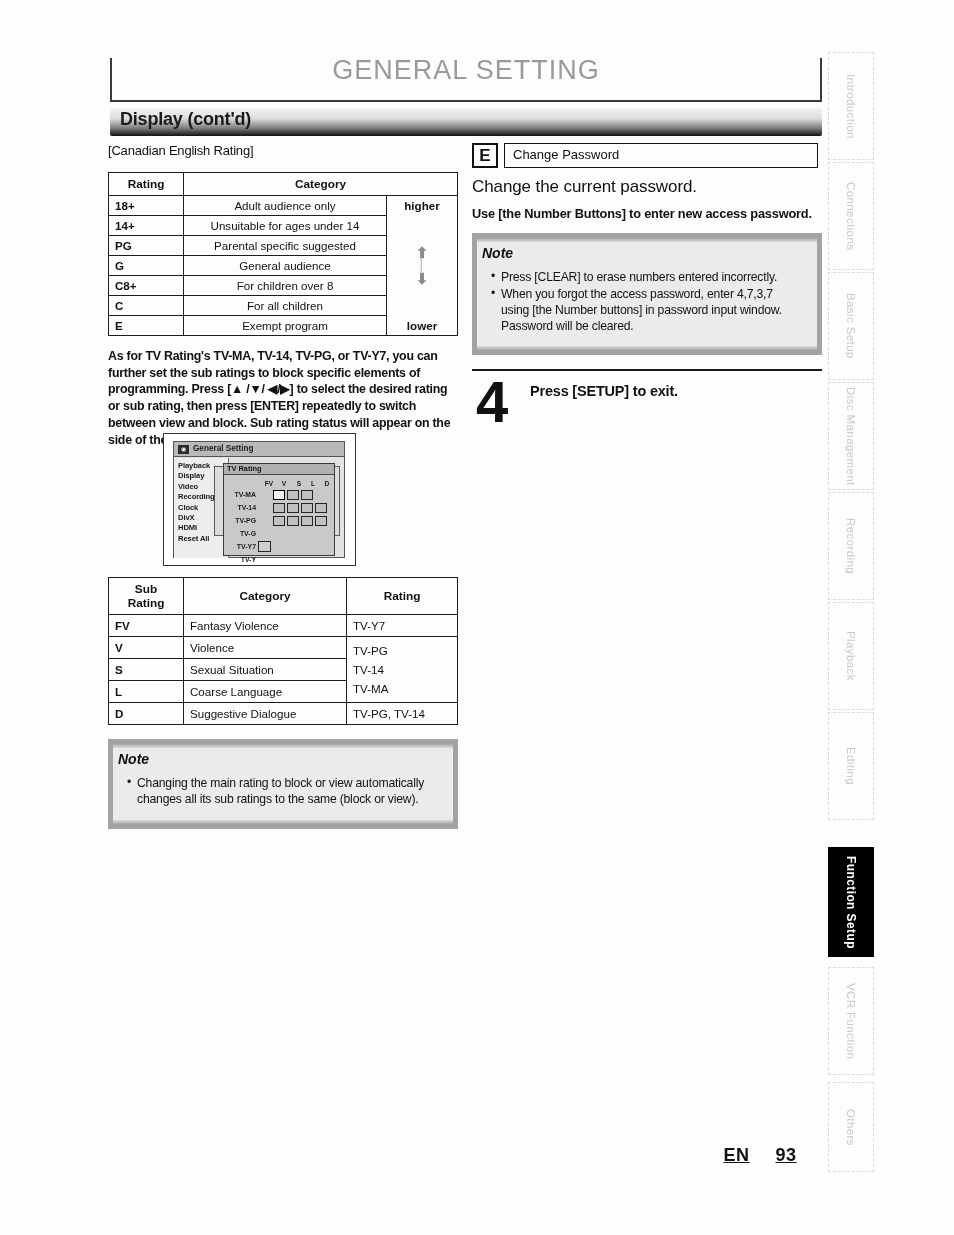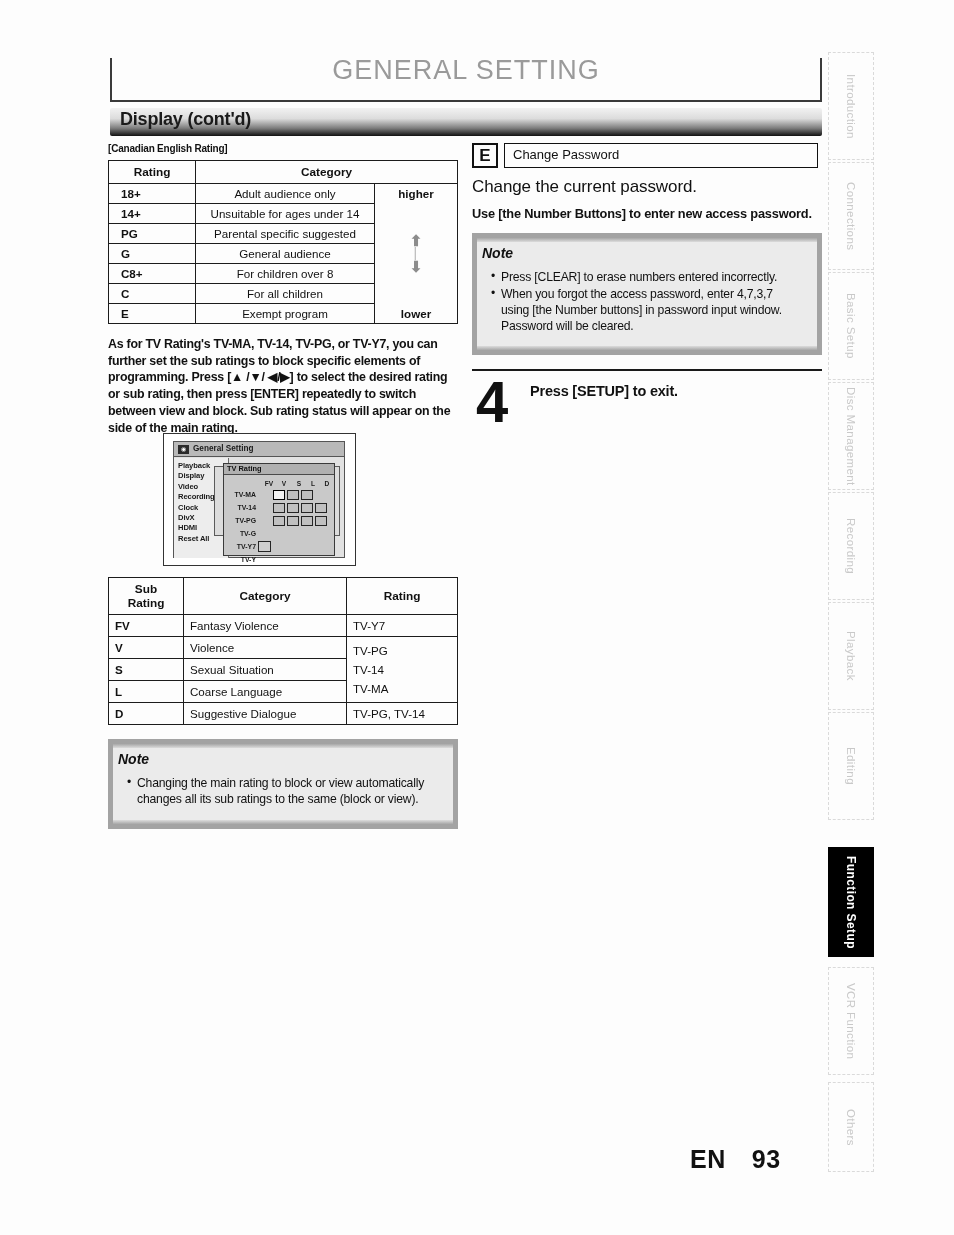--- a/index.html
+++ b/index.html
@@ -77,35 +77,35 @@
     width: 350px;
   }
   .col-right {
     position: absolute;
     left: 472px;
     top: 143px;
     width: 350px;
   }
 
   .subhead {
-    font-size: 10px;
-    font-weight: bold;
-    margin: 0 0 6px 0;
+    font-size: 13px;
+    font-weight: normal;
+    margin: 0 0 14px 0;
     letter-spacing: -0.2px;
   }
 
   
   table.rt {
     border-collapse: collapse;
     width: 350px;
     font-size: 11.6px;
   }
   table.rt td, table.rt th {
     border: 1px solid #1c1c1c;
-    padding: 3px 12px;
+    padding: 3px 6px;
     vertical-align: middle;
   }
   table.rt th {
     text-align: center;
     font-weight: bold;
     font-size: 11.8px;
     padding: 4px 6px;
   }
   td.code {
     font-weight: bold;
@@ -457,24 +457,25 @@
     font-weight: bold;
     font-size: 12px;
   }
 
   
   #footer {
     position: absolute;
     left: 690px;
     top: 1145px;
     width: 140px;
-    text-align: left;
-    font-size: 25px;
+    text-align: center;
+    font-size: 18px;
     font-weight: bold;
     letter-spacing: 0.5px;
+    text-decoration: underline;
   }
   #footer .lang { margin-right: 26px; }
 </style>
 </head>
 <body>
 
 <div id="page">
 
   <div id="header-rule"></div>
   <div id="page-header-title">GENERAL SETTING</div>

